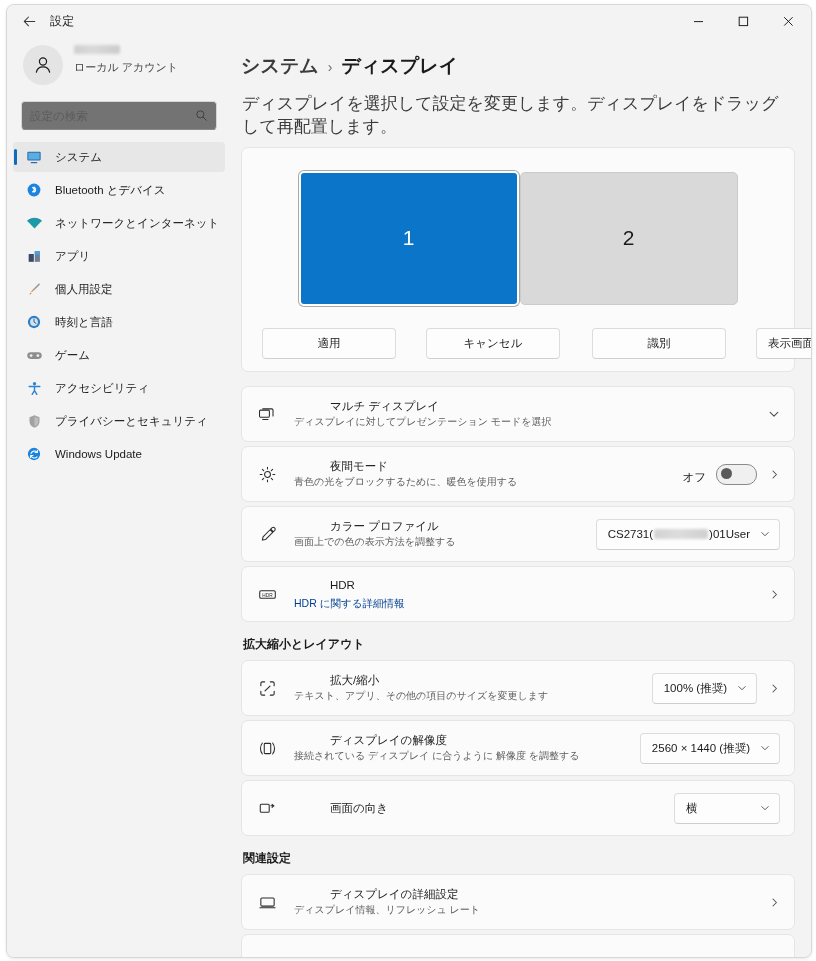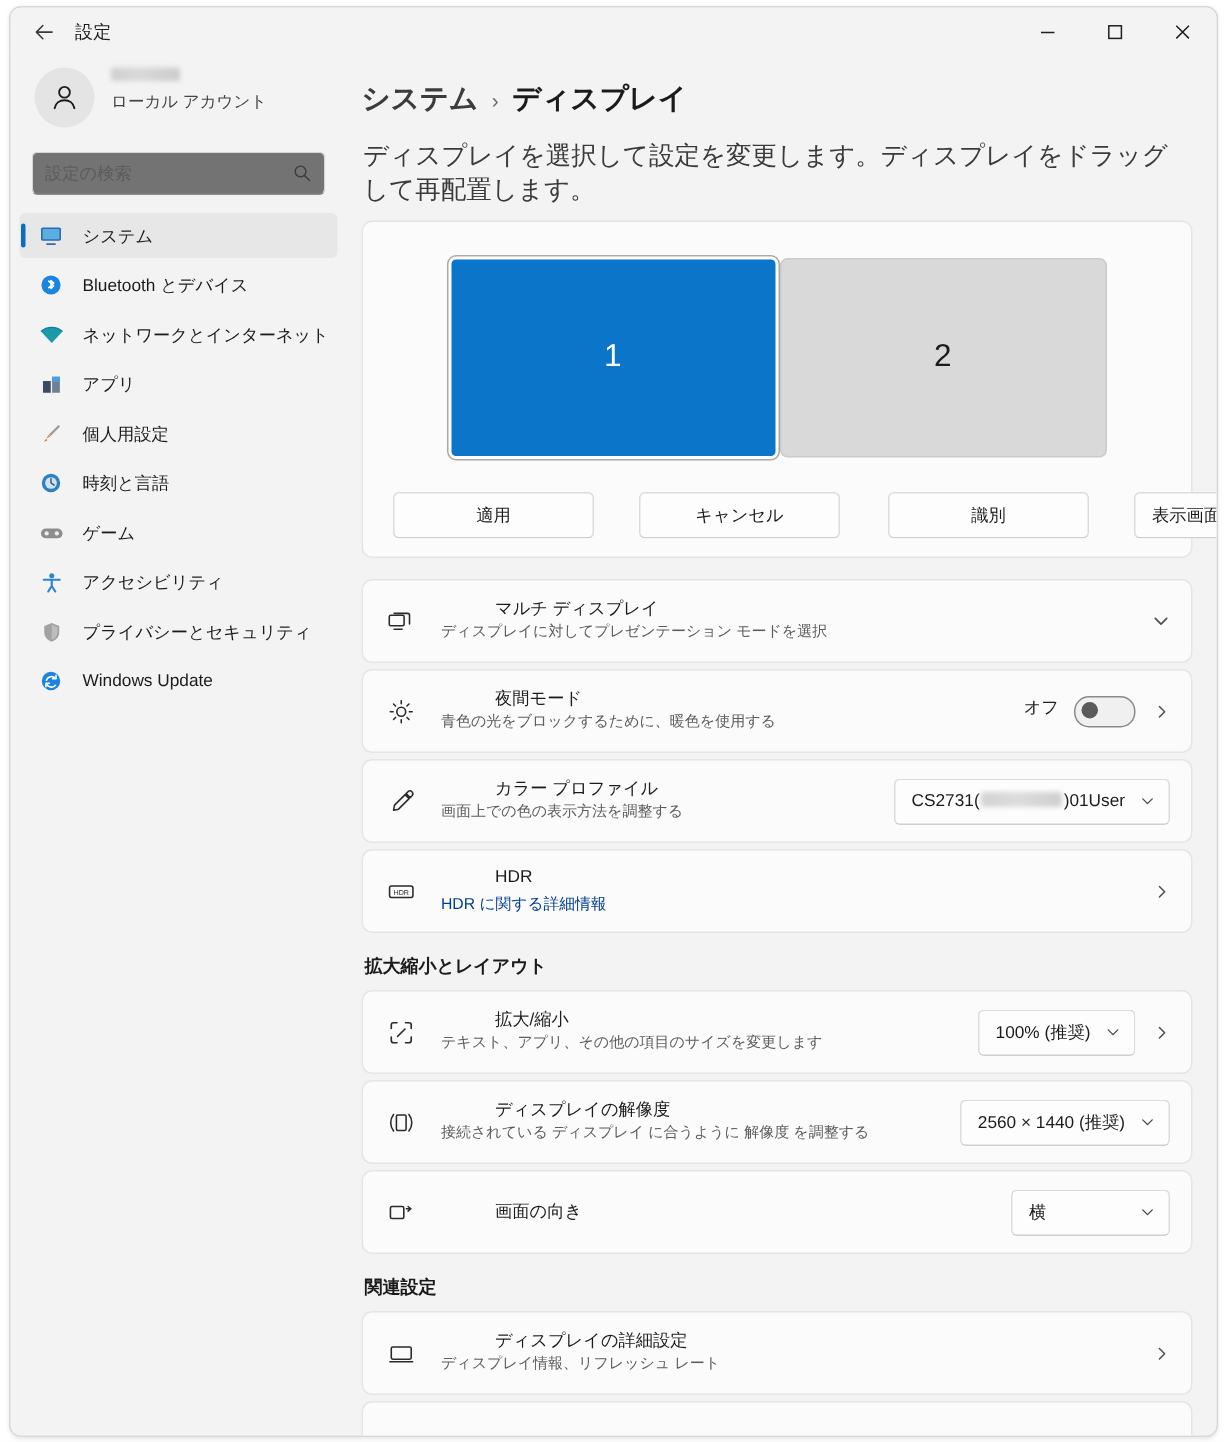--- a/index.html
+++ b/index.html
@@ -302,21 +302,21 @@
     display: flex;
     align-items: center;
     flex: 0 0 auto;
     margin-left: 10px;
   }
   .chevron-right {
     color: #4d4d4d;
     margin-left: 12px;
     display: flex; align-items: center;
   }
-  .toggle-wrap { display: flex; align-items: flex-start; }
+  .toggle-wrap { display: flex; align-items: flex-end; }
   .toggle-label {
     font-size: 11.5px;
     color: #1b1b1b;
     margin-right: 10px;
   }
   .toggle {
     width: 39px; height: 19px;
     border-radius: 10px;
     background: #f0f0f0;
     border: 1px solid #8a8a8a;

